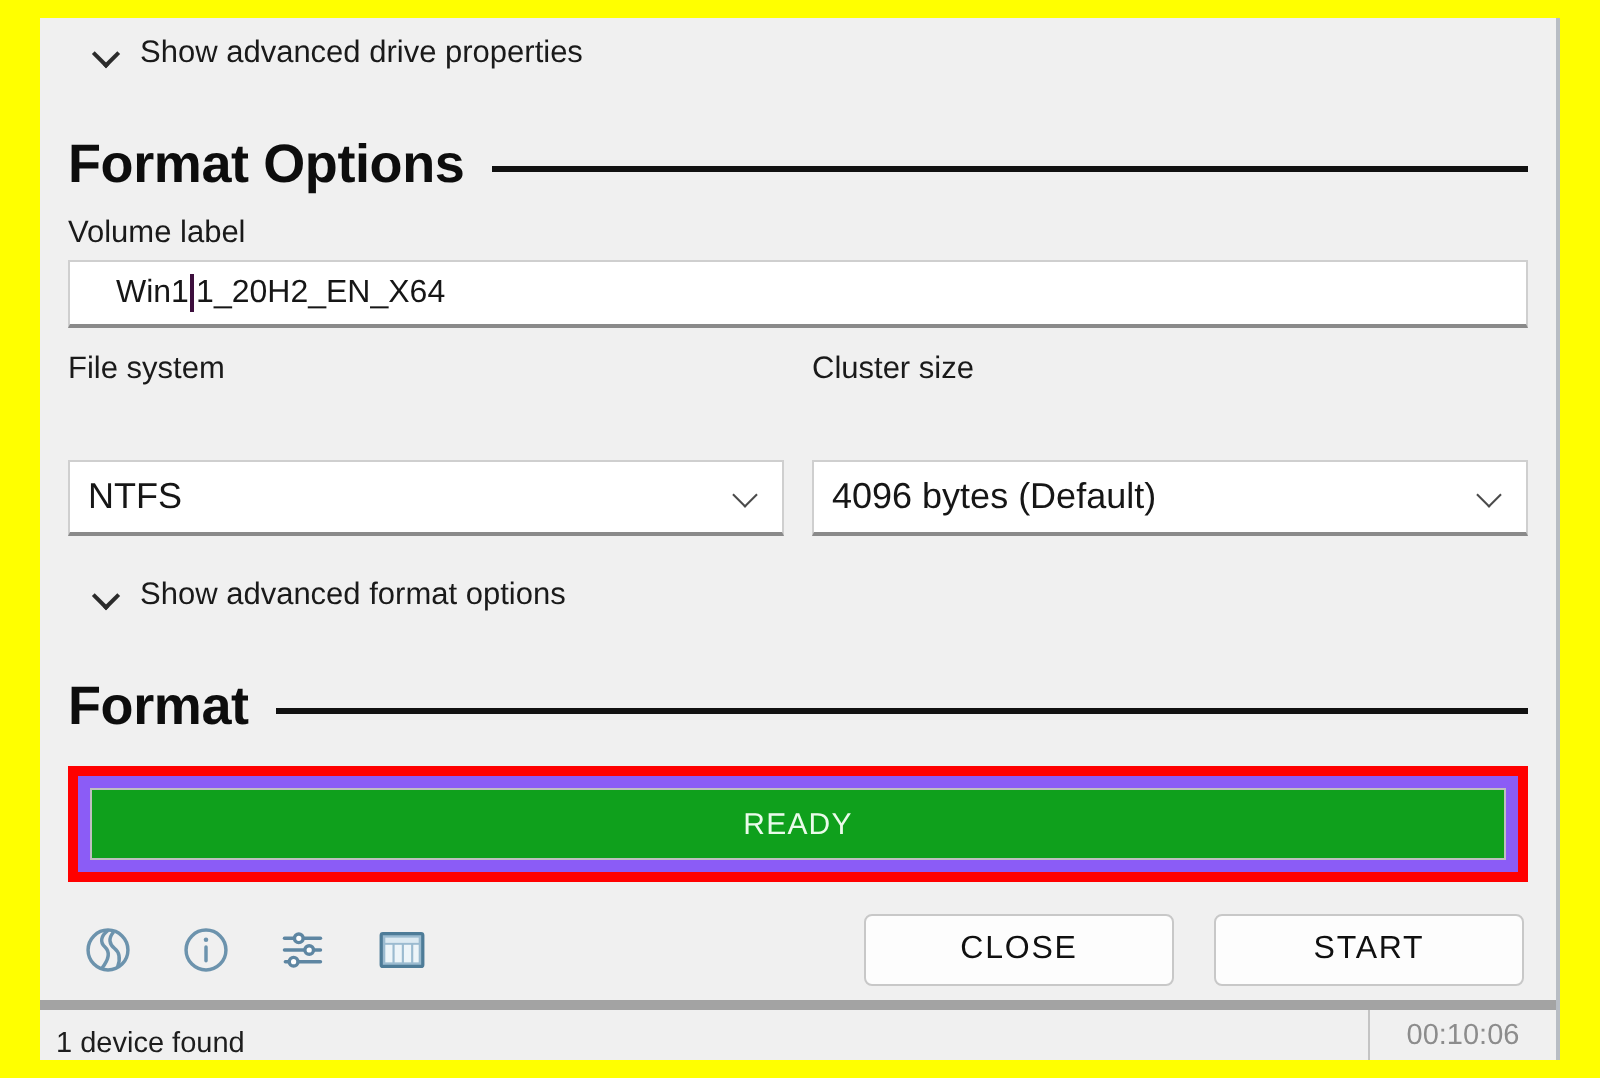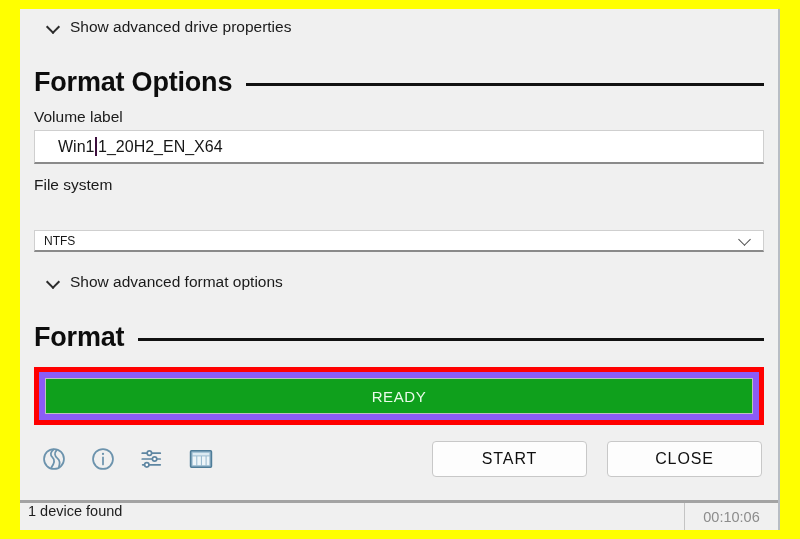--- a/index.html
+++ b/index.html
@@ -117,29 +117,29 @@
     display: inline-block;
     width: 1.6px;
     height: 19px;
     background: #3d0f3d;
     margin: 0 1px;
     vertical-align: middle;
   }
 
   
   .combo {
-    height: 22px;
+    height: 38px;
     background: #FFFFFF;
     border: 1px solid #CFCFCF;
     border-bottom: 2px solid #8A8A8A;
     display: flex;
     align-items: center;
     justify-content: space-between;
     padding: 0 9px;
-    font-size: 12px;
+    font-size: 18px;
     color: #161616;
     cursor: pointer;
     margin-top: 36px;
   }
   .combo .chev-dn {
     width: 13px;
     height: 13px;
     position: relative;
     flex: 0 0 13px;
     margin-right: 2px;
@@ -224,23 +224,23 @@
     justify-content: center;
     cursor: pointer;
     font-family: "Liberation Sans", sans-serif;
   }
 
   
   #status-bar {
     flex: 0 0 30px;
     height: 30px;
     background: #F0F0F0;
-    border-top: 3px solid #a3a3a3;
-    display: flex;
-    align-items: flex-start;
+    border-top: 5px solid #a3a3a3;
+    display: flex;
+    align-items: flex-end;
     font-size: 14.5px;
     color: #1d1d1d;
   }
   #status-left {
     padding-left: 8px;
     flex: 1 1 auto;
   }
   #status-right {
     width: 94px;
     height: 100%;
@@ -276,20 +276,27 @@
         <span class="caret"></span>
         <span>1_20H2_EN_X64</span>
       </div>
     </div>
 
     <div class="two-col">
       <div>
         <div class="field-label">File system</div>
         <div class="combo">
           <span>NTFS</span>
+          <span class="chev-dn"></span>
+        </div>
+      </div>
+      <div>
+        <div class="field-label">Cluster size</div>
+        <div class="combo">
+          <span>4096 bytes (Default)</span>
           <span class="chev-dn"></span>
         </div>
       </div>
     </div>
 
     <div class="disclosure" id="format-opts-toggle" style="margin-top:18px;">
       <span class="chev"></span>
       <span>Show advanced format options</span>
     </div>
 
@@ -342,22 +349,22 @@
             <rect x="4.3" y="9.6" width="3.3" height="8.1" fill="#EDF5F9"></rect>
             <rect x="8.6" y="9.6" width="3.3" height="8.1" fill="#EDF5F9"></rect>
             <rect x="12.9" y="9.6" width="3.3" height="8.1" fill="#EDF5F9"></rect>
             <rect x="17.2" y="9.6" width="2.5" height="8.1" fill="#EDF5F9"></rect>
           </svg>
         </span>
 
       </div>
 
       <div id="action-buttons">
+        <div class="push-btn">CLOSE</div>
         <div class="push-btn">START</div>
-        <div class="push-btn">CLOSE</div>
       </div>
 
     </div>
 
   </div>
 
   <div id="status-bar">
     <div id="status-left">1 device found</div>
     <div id="status-right">00:10:06</div>
   </div>

